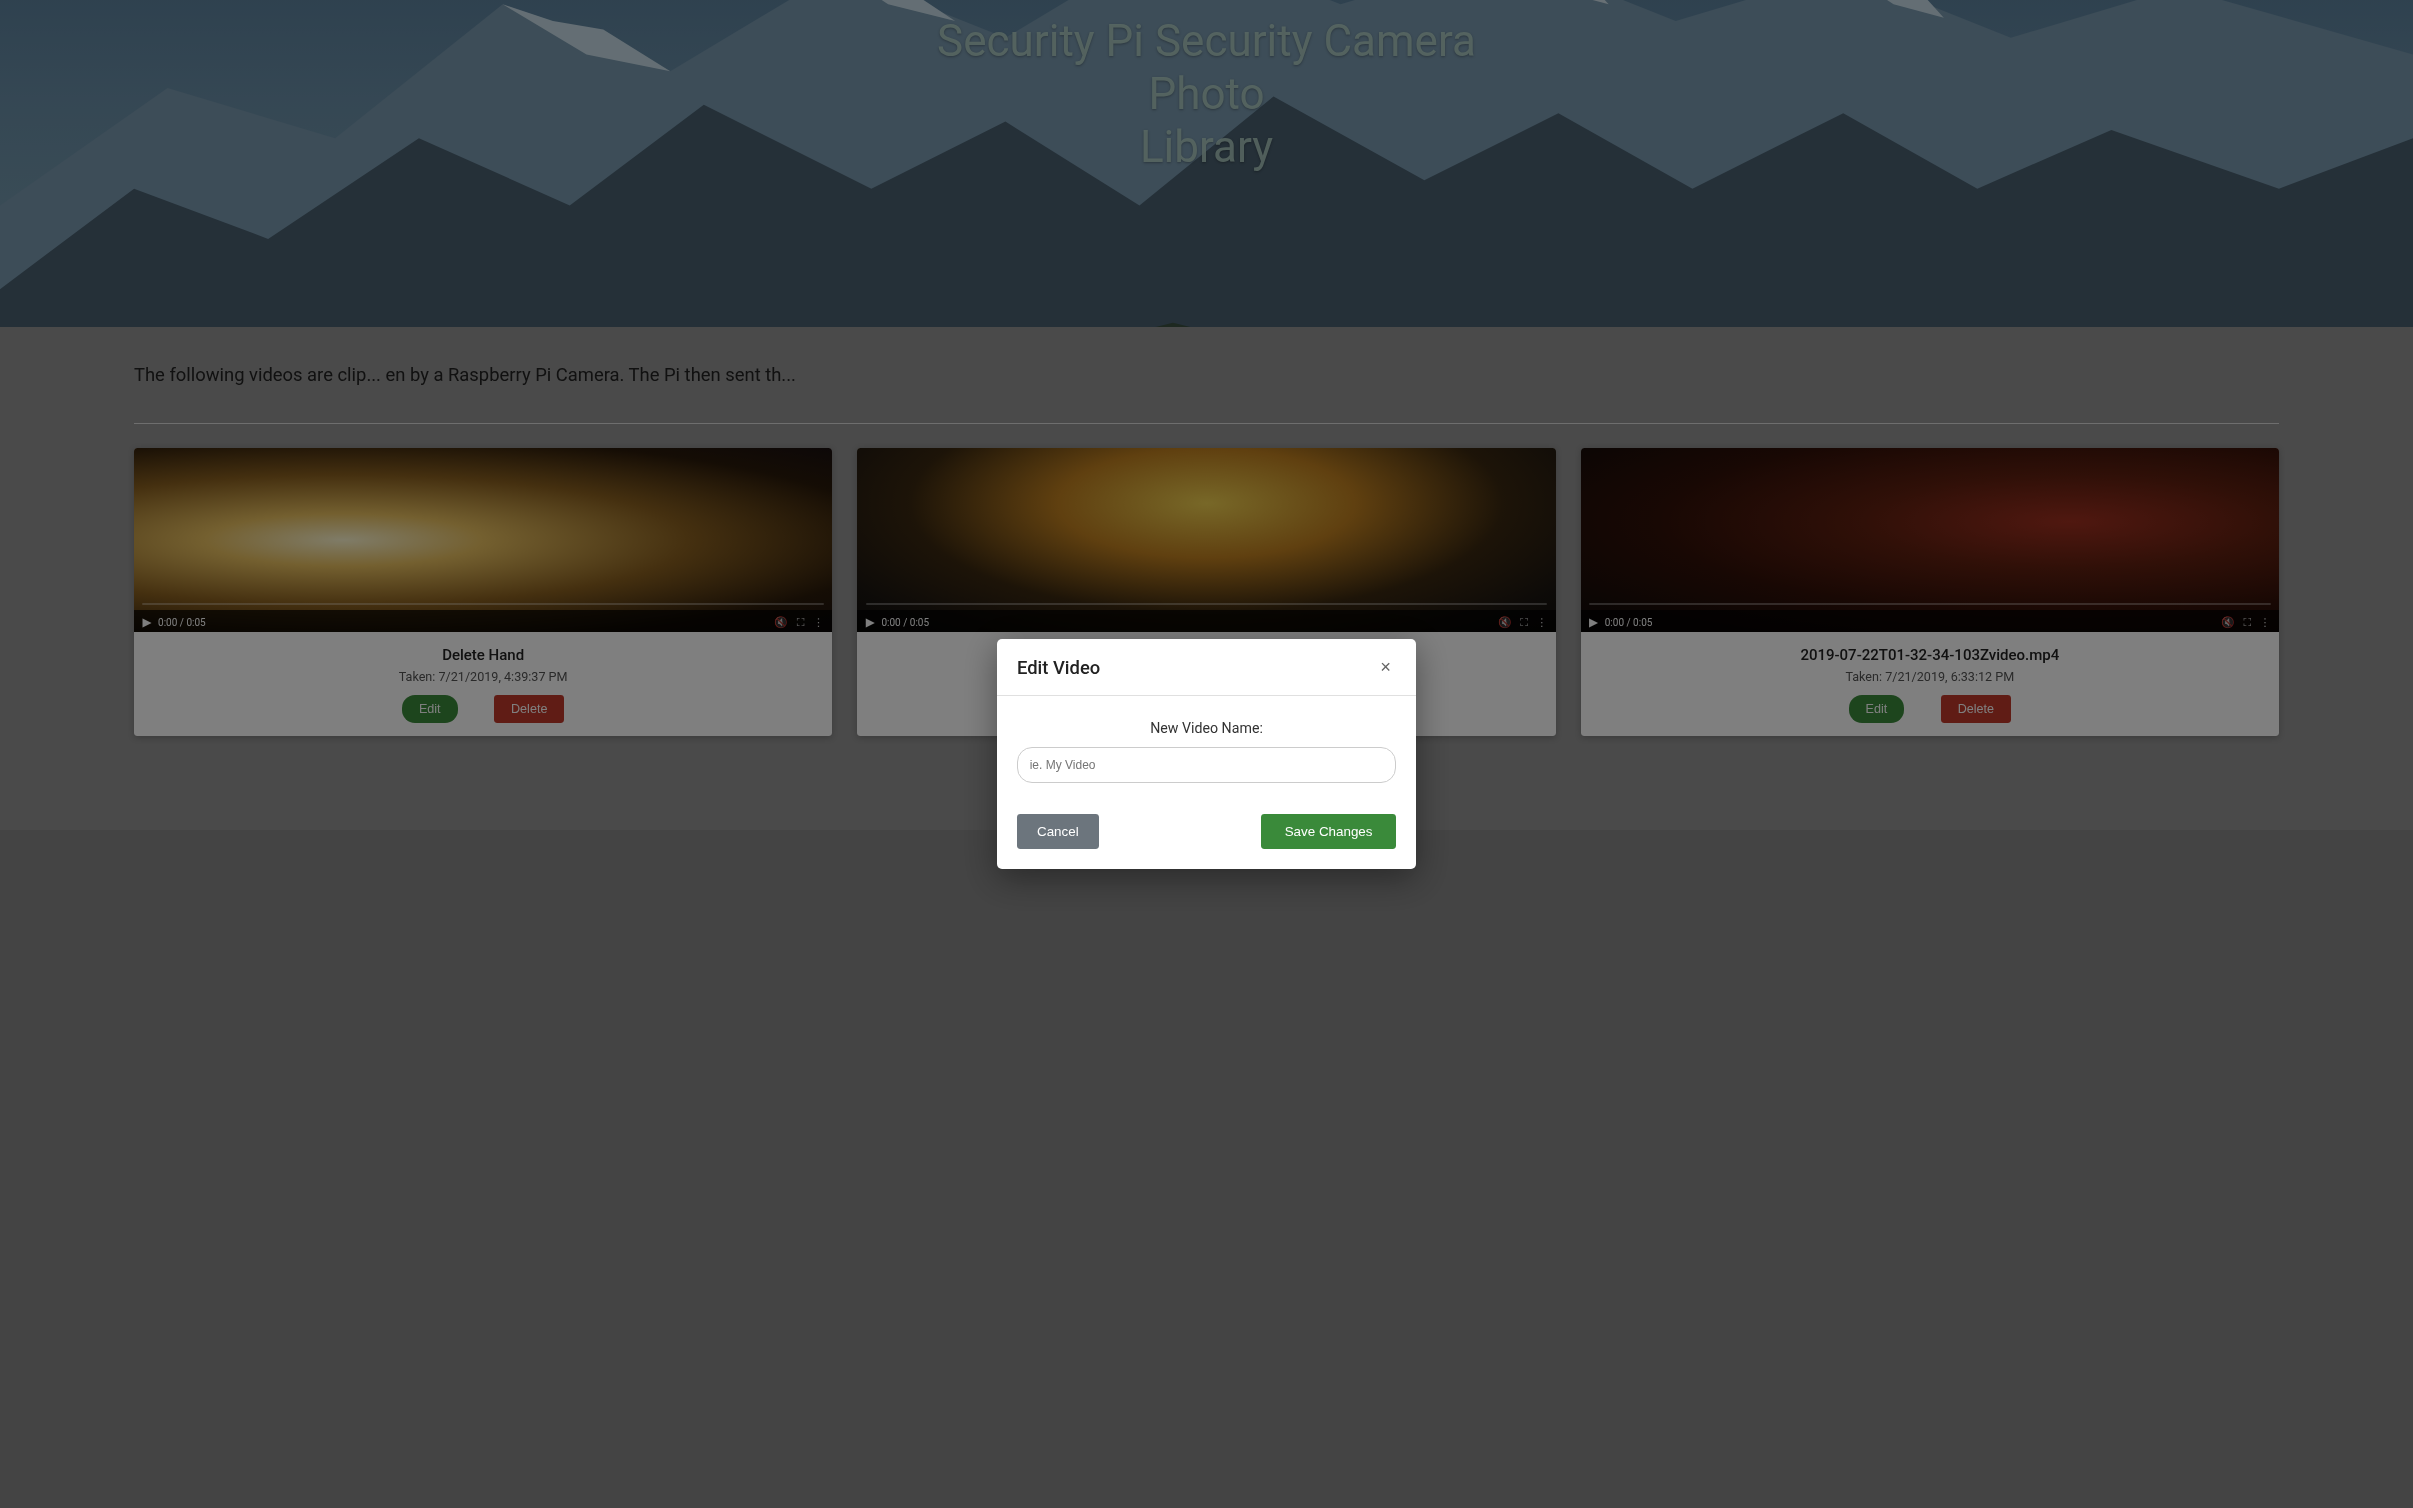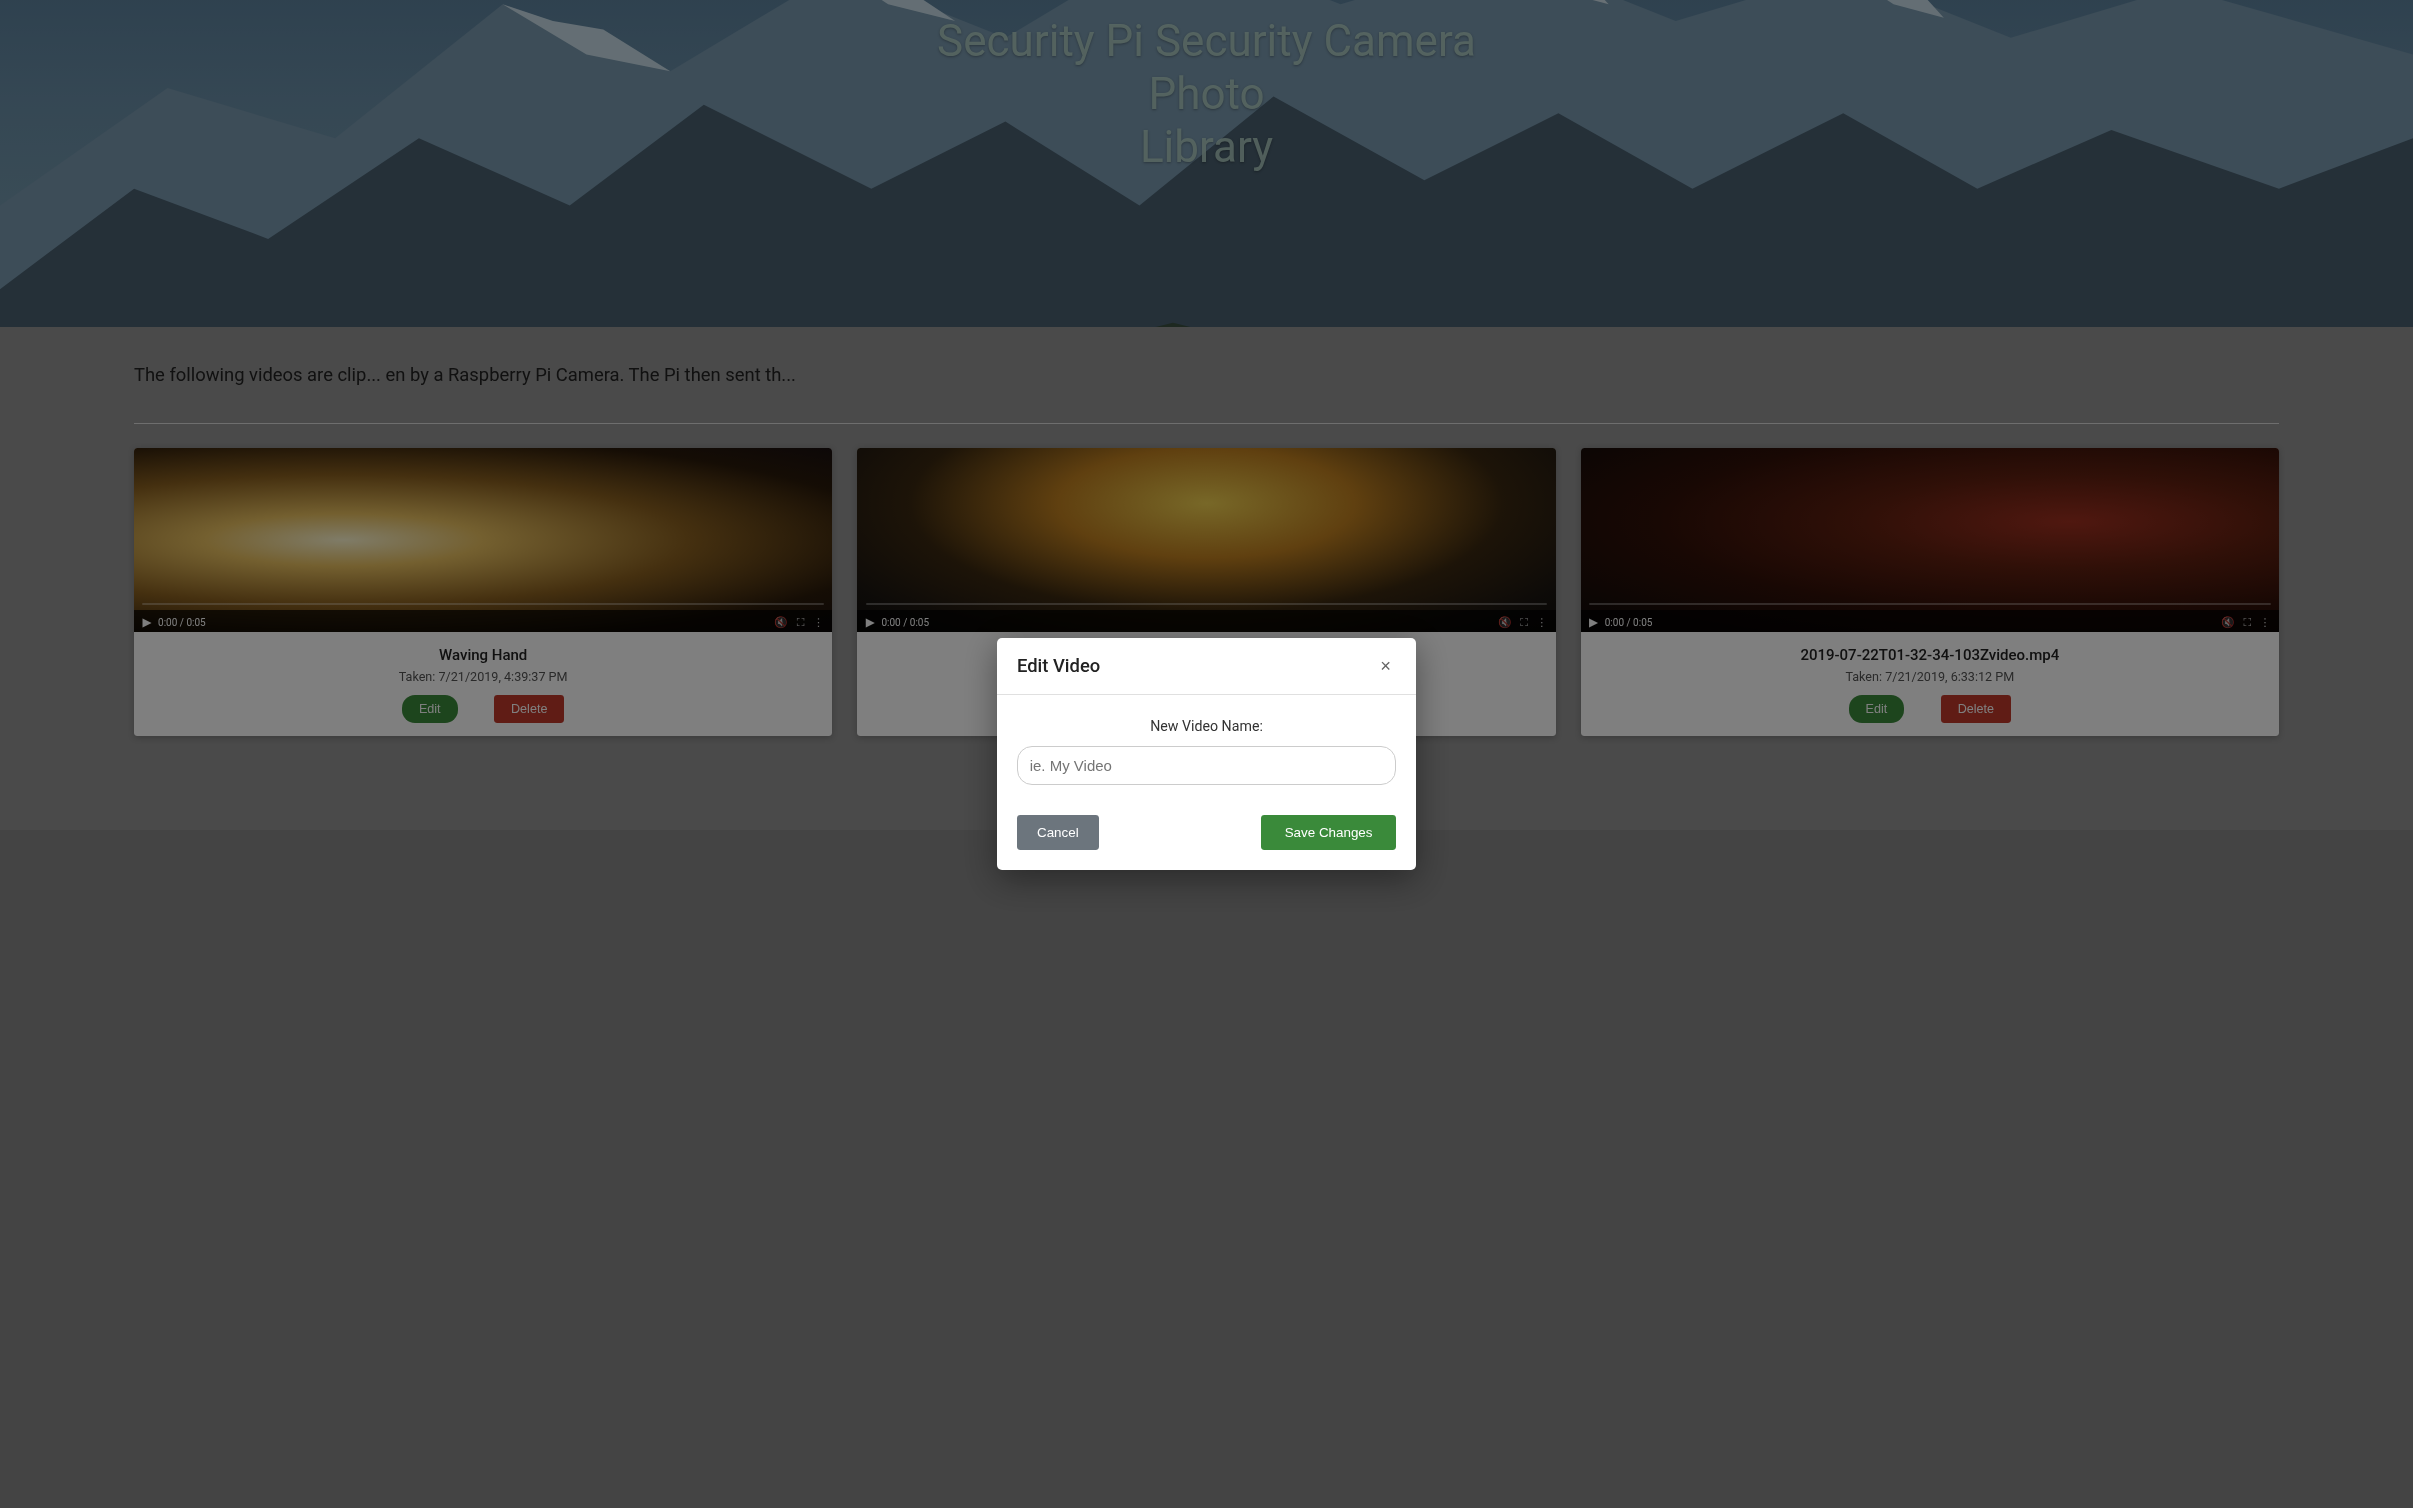--- a/index.html
+++ b/index.html
@@ -236,21 +236,21 @@
       color: #333;
       margin-bottom: 11.7px;
       display: block;
     }
 
     .modal-input {
       width: 100%;
       padding: 10px 11.7px;
       border: 0.8px solid #ccc;
       border-radius: 15px;
-      font-size: 15px;
+      font-size: 12px;
       color: #999;
       outline: none;
     }
 
     .modal-footer {
       padding: 13.4px 20px 20px;
       display: flex;
       justify-content: space-between;
       align-items: center;
     }
@@ -335,21 +335,21 @@
           <span class="play-btn">▶</span>
           <span class="time-display">0:00 / 0:05</span>
           <div class="control-icons">
             <span>🔇</span>
             <span>⛶</span>
             <span>⋮</span>
           </div>
         </div>
       </div>
       <div class="video-info">
-        <div class="video-name">Waving Hand</div>
+        <div class="video-name">Delete Hand</div>
         <div class="video-date">Taken: 7/21/2019, 4:39:37 PM</div>
         <div class="video-actions">
           <button class="btn-edit">Edit</button>
           <button class="btn-delete">Delete</button>
         </div>
       </div>
     </div>
 
     <div class="video-card">
       <div class="video-player video-thumb-2">

